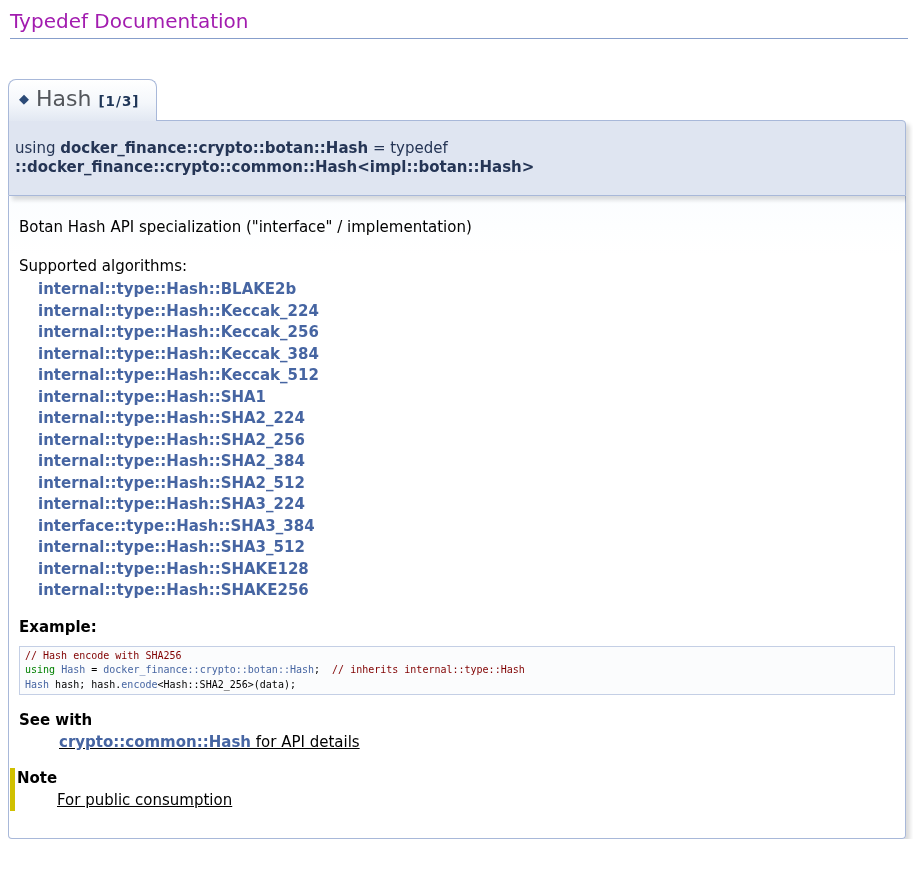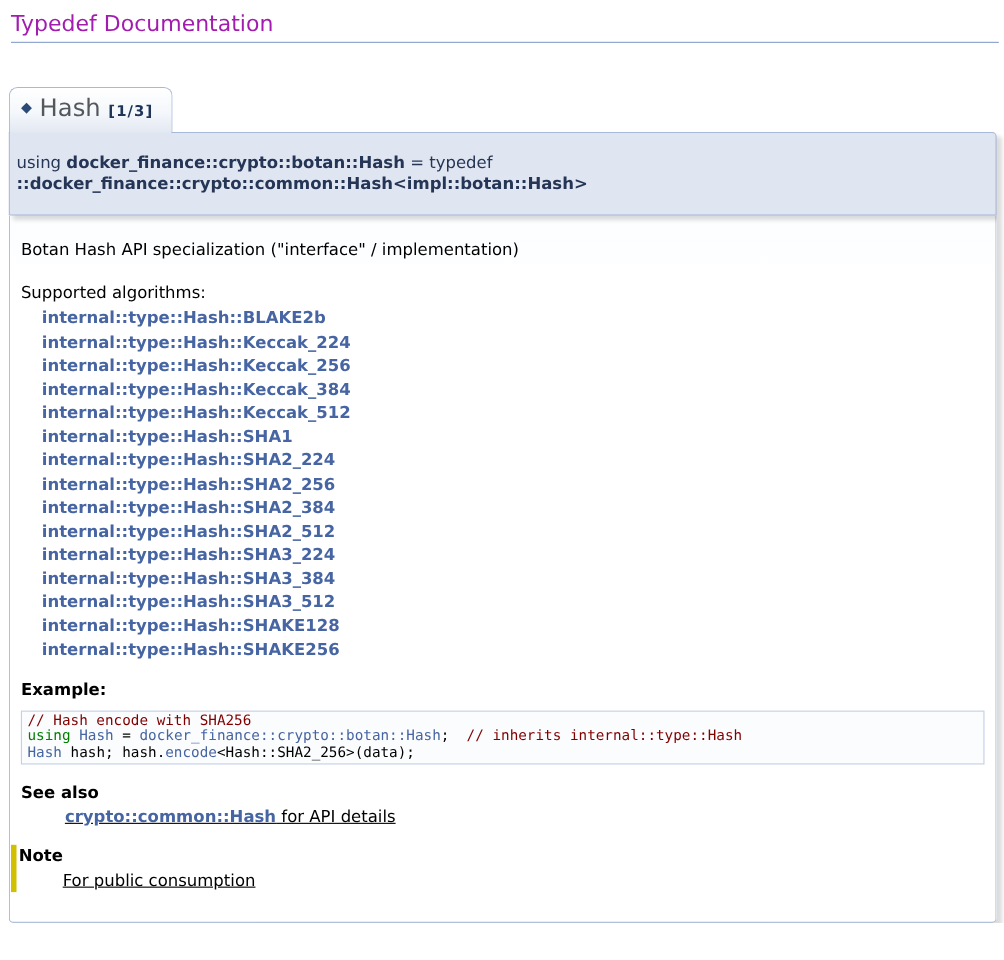--- a/index.html
+++ b/index.html
@@ -92,21 +92,21 @@
   }
 
   p.example-label { margin: 15px 0 0 0; font-weight: bold; line-height: 21px; }
 
   .fragment {
     margin: 8px 0 0 0;
     padding: 2px 5px;
     background: #FBFCFD;
     border: 1px solid #C4CFE5;
     font-family: "DejaVu Sans Mono", "Liberation Mono", monospace;
-    font-size: 13px;
+    font-size: 10px;
     line-height: 14.5px;
     white-space: pre;
     color: #000000;
   }
   .code-comment { color: #800000; }
   .code-keyword { color: #008000; }
   a.code-link { color: #4665A2; text-decoration: none; cursor: pointer; }
 
   dl.section { margin: 15px 0 0 0; }
   dl.section dt { font-weight: bold; line-height: 21px; }
@@ -147,32 +147,32 @@
         <a>internal::type::Hash::Keccak_224</a>
         <a>internal::type::Hash::Keccak_256</a>
         <a>internal::type::Hash::Keccak_384</a>
         <a>internal::type::Hash::Keccak_512</a>
         <a>internal::type::Hash::SHA1</a>
         <a>internal::type::Hash::SHA2_224</a>
         <a>internal::type::Hash::SHA2_256</a>
         <a>internal::type::Hash::SHA2_384</a>
         <a>internal::type::Hash::SHA2_512</a>
         <a>internal::type::Hash::SHA3_224</a>
-        <a>internal::type::Hash::SHA3_384</a>
+        <a>interface::type::Hash::SHA3_384</a>
         <a>internal::type::Hash::SHA3_512</a>
         <a>internal::type::Hash::SHAKE128</a>
         <a>internal::type::Hash::SHAKE256</a>
       </div>
 
       <p class="example-label">Example:</p>
 
       <div class="fragment"><div class="line"><span class="code-comment">// Hash encode with SHA256</span></div><div class="line"><span class="code-keyword">using</span><span> </span><a class="code-link">Hash</a><span> = </span><a class="code-link">docker_finance::crypto::botan::Hash</a><span>;  </span><span class="code-comment">// inherits internal::type::Hash</span></div><div class="line"><a class="code-link">Hash</a><span> hash; hash.</span><a class="code-link">encode</a><span>&lt;Hash::SHA2_256&gt;(data);</span></div></div>
 
       <dl class="section see">
-        <dt>See also</dt>
+        <dt>See with</dt>
         <dd><a class="el">crypto::common::Hash</a><span> for API details</span></dd>
       </dl>
 
       <dl class="section note">
         <dt>Note</dt>
         <dd>For public consumption</dd>
       </dl>
 
       <dl class="section since">
       </dl>

